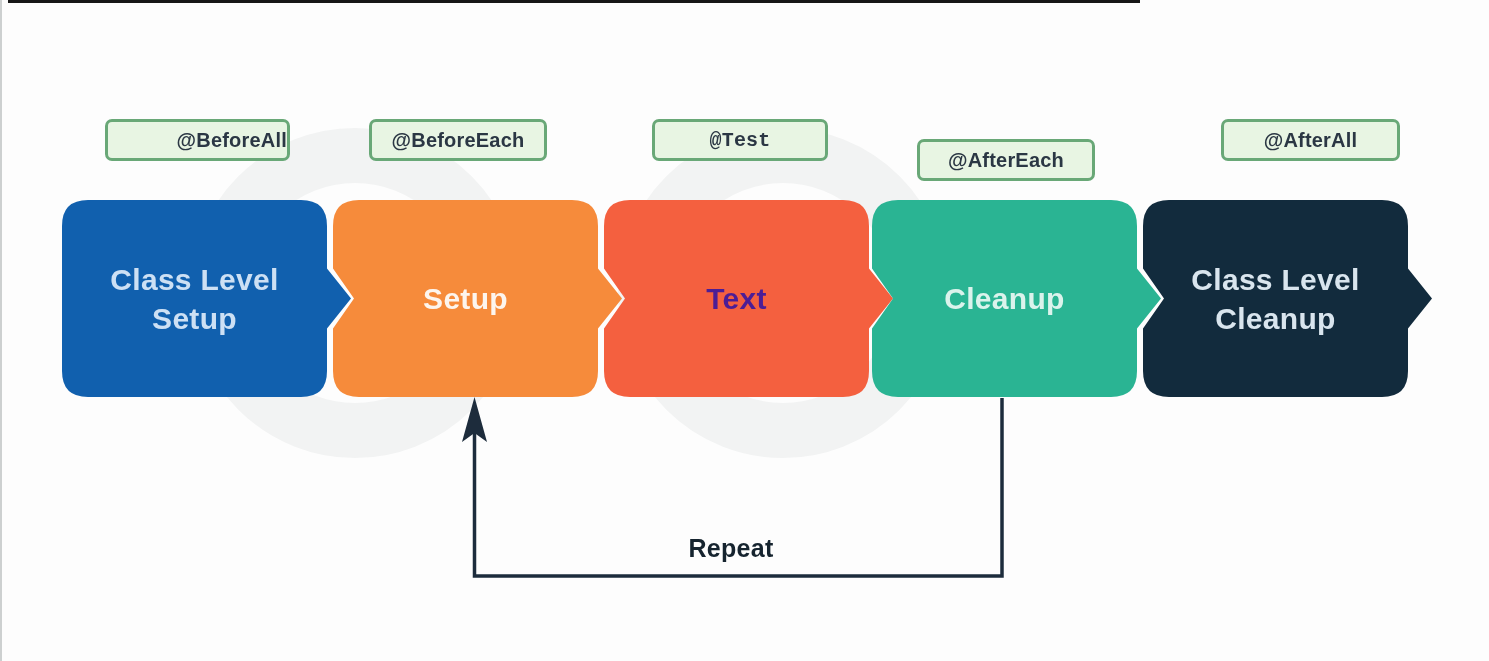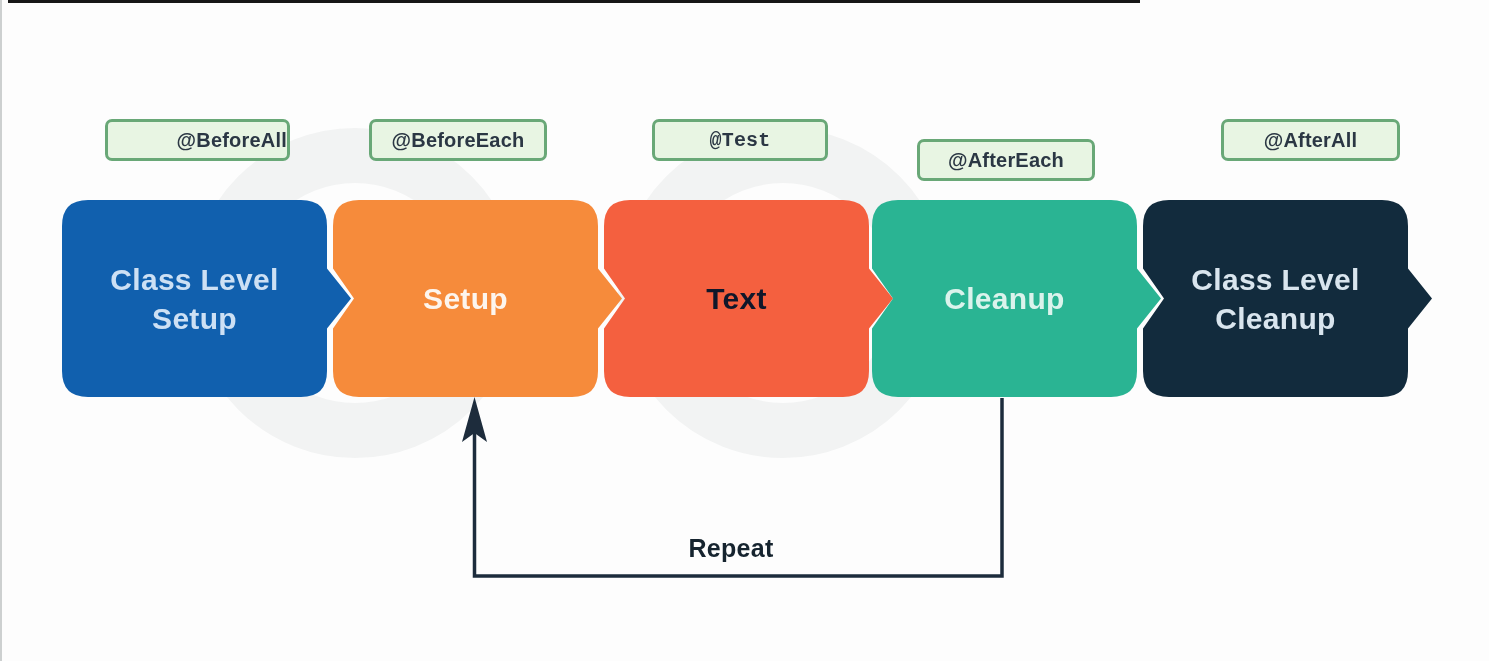--- a/index.html
+++ b/index.html
@@ -127,21 +127,21 @@
     <div class="stage-label" style="color: rgb(253, 245, 238);">
       <span>Setup</span>
 
     </div>
   </div>
 
   <div class="stage stage-3">
     <svg viewBox="0 0 290 197">
       <path d="M 26 0 H 239 Q 265 0 265 26 V 68.5 L 289 98.5 L 265 128.5 V 171 Q 265 197 239 197 H 26 Q 0 197 0 171 V 128.5 L 21 98.5 L 0 68.5 V 26 Q 0 0 26 0 Z" fill="#f4603f"></path>
     </svg>
-    <div class="stage-label" style="color: #0f172a; gap: 12px;">
+    <div class="stage-label" style="color: #4c1d95; gap: 12px;">
       <span>Text</span>
     </div>
   </div>
 
   <div class="stage stage-4">
     <svg viewBox="0 0 290 197">
       <path d="M 26 0 H 239 Q 265 0 265 26 V 68.5 L 289 98.5 L 265 128.5 V 171 Q 265 197 239 197 H 26 Q 0 197 0 171 V 128.5 L 21 98.5 L 0 68.5 V 26 Q 0 0 26 0 Z" fill="#2ab493"></path>
     </svg>
     <div class="stage-label" style="color: rgb(219, 243, 236);">
       <span>Cleanup</span>

